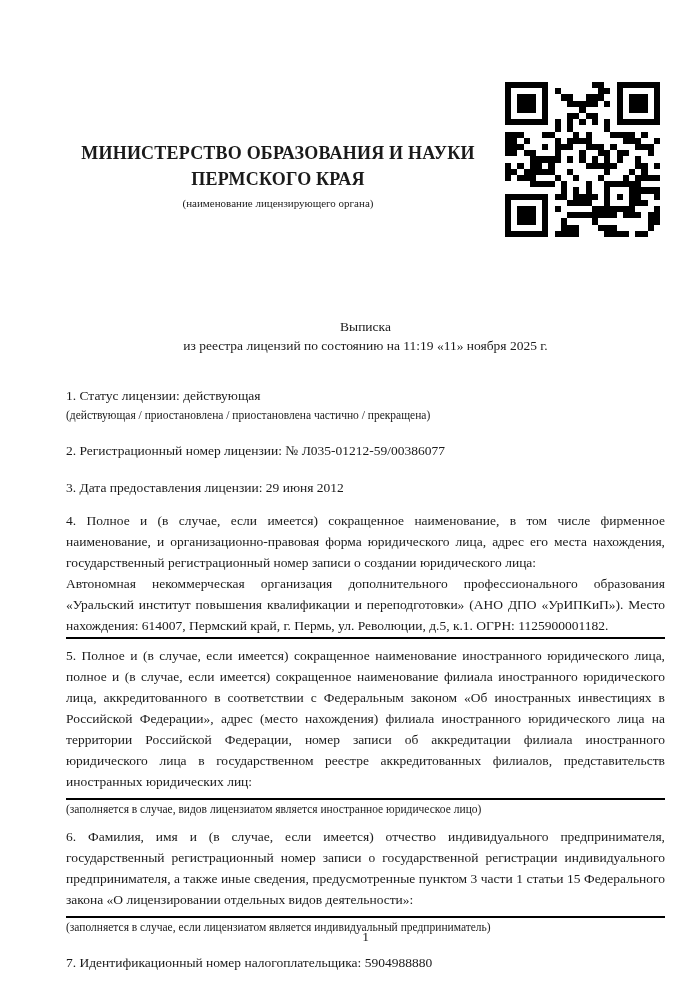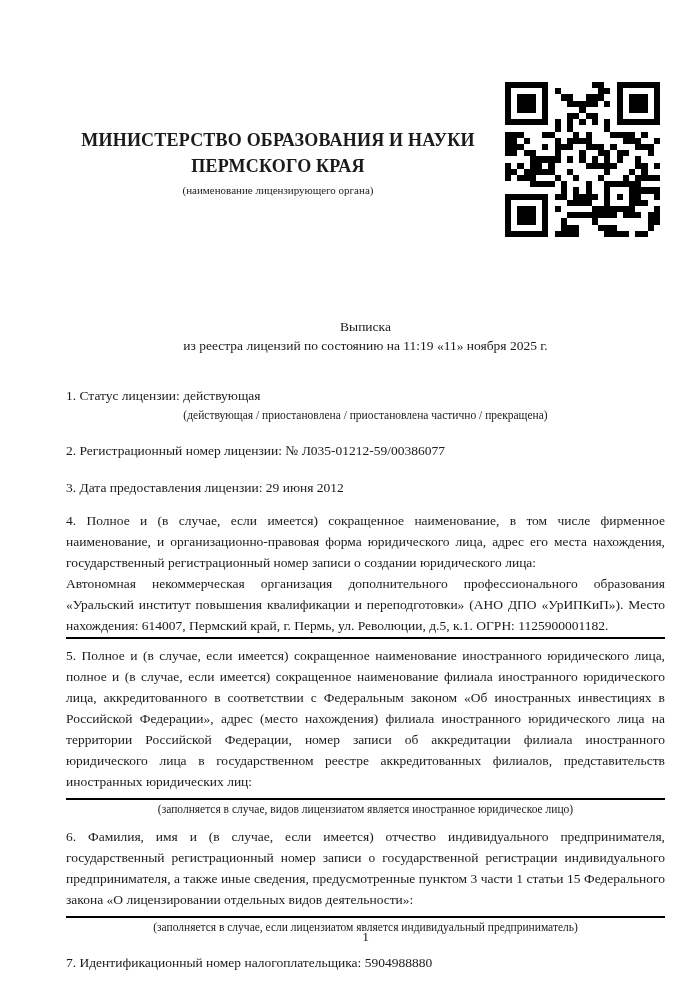--- a/index.html
+++ b/index.html
@@ -9,31 +9,31 @@
     width: 700px;
     height: 989px;
     background: #ffffff;
     padding: 0 35px 0 66px;
     font-family: "Liberation Serif", "DejaVu Serif", serif;
     font-size: 13.5px;
     color: #1a1a1a;
     overflow: hidden;
   }
   .header { position: relative; height: 260px; }
-  .ministry { position: absolute; left: 0; top: 127px; width: 424px; text-align: center; }
+  .ministry { position: absolute; left: 0; top: 140px; width: 424px; text-align: center; }
   .ministry-name { font-weight: bold; font-size: 18px; line-height: 26px; letter-spacing: 0.2px; }
   .ministry-note { font-size: 11px; line-height: 14px; margin-top: 4px; }
   .qr { position: absolute; top: 82px; right: 5px; width: 155px; height: 155px; }
   .qr svg { width: 100%; height: 100%; display: block; shape-rendering: crispEdges; }
   .qr rect { fill: #000000; }
 
   .doc-title { text-align: center; margin-top: 57px; line-height: 19px; }
 
   .para { text-align: justify; line-height: 21px; }
-  .note { text-align: center; font-size: 11.5px; line-height: 14px; margin-top: 2px; }
+  .note { font-size: 11.5px; line-height: 14px; margin-top: 2px; }
   .rule { border-top: 2px solid #000000; margin-top: 1px; }
   .rule.gap { margin-top: 6px; }
 
   .s1 { margin-top: 30px; }
   .s2 { margin-top: 18px; }
   .s3 { margin-top: 16px; }
   .s4 { margin-top: 12px;  }
   .s5 { margin-top: 6px;  }
   .s6 { margin-top: 10px; }
   .s7 { margin-top: 18px; }

